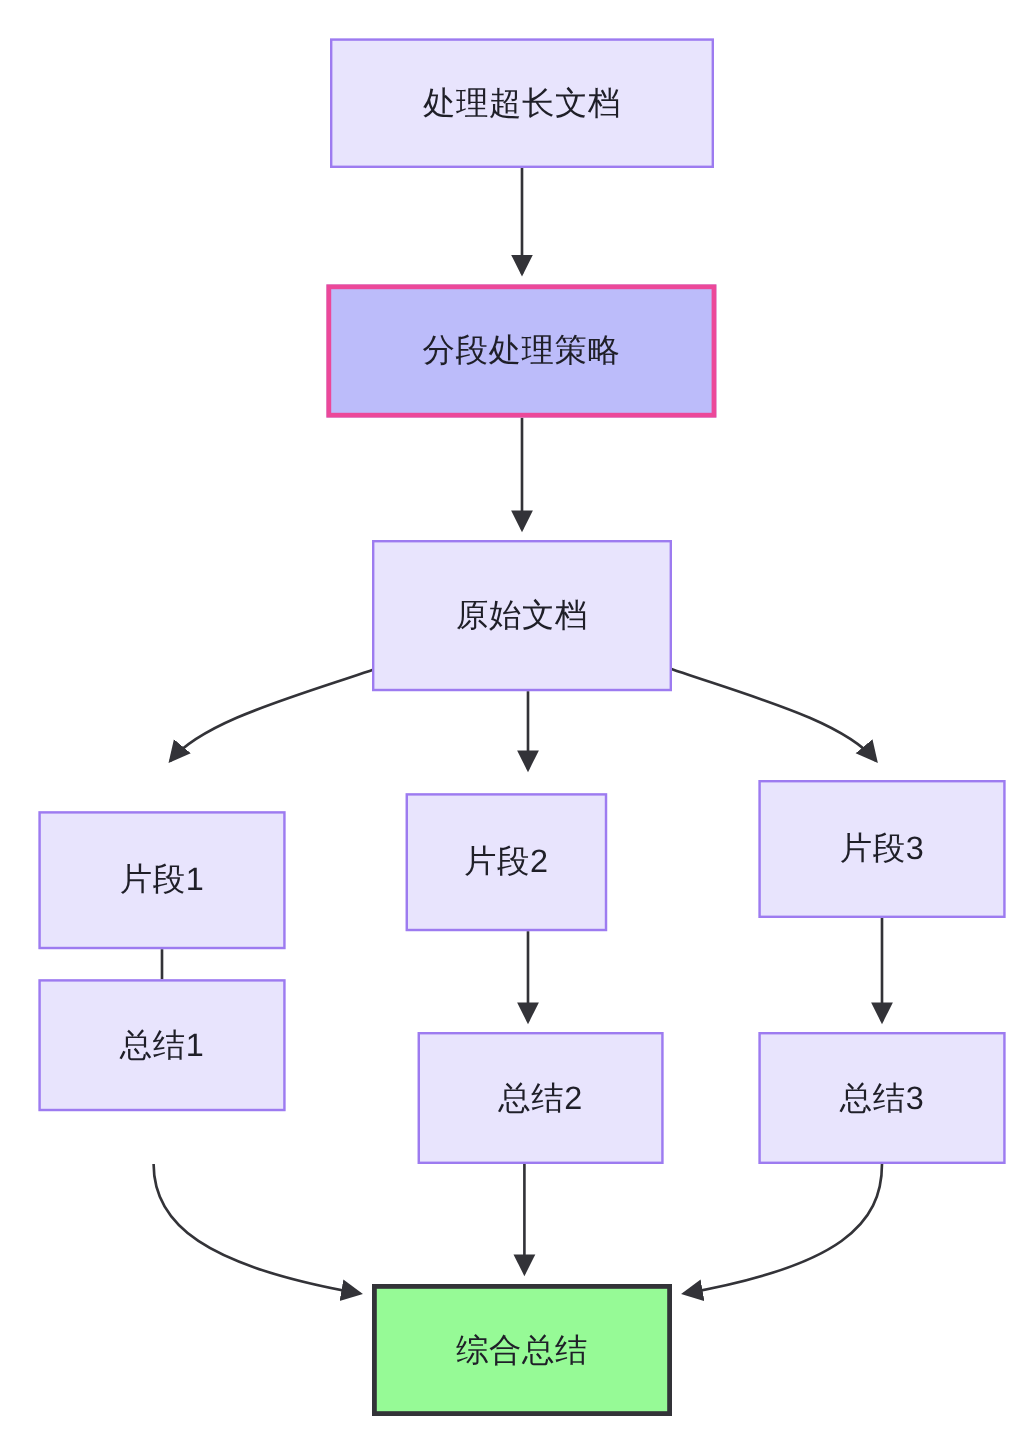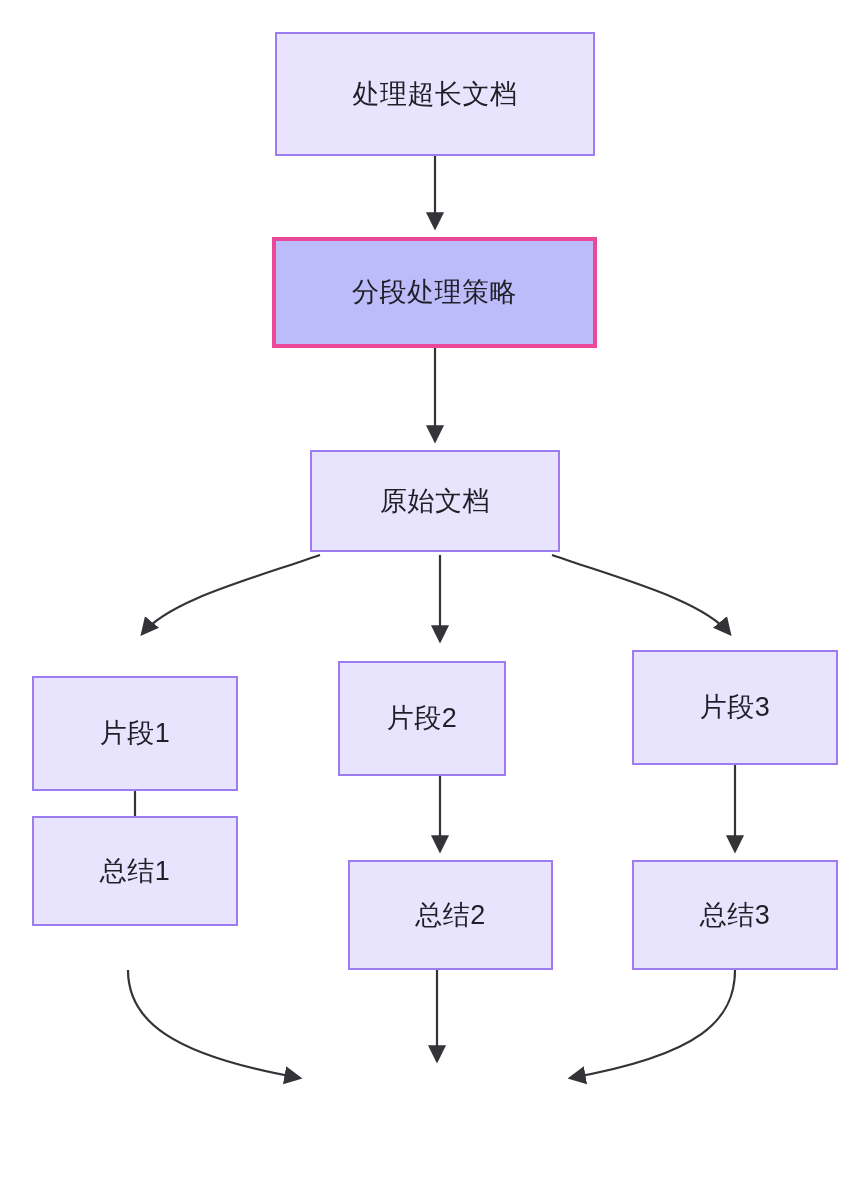--- a/index.html
+++ b/index.html
@@ -53,23 +53,23 @@
     background: #bcbcfa;
     border: 4px solid #ec4899;
   }
   
   .style-final {
     background: #96fa96;
     border: 4px solid #333338;
   }
 
   
-  #node-longdoc   { left: 275px; top: 32px;   width: 320px; height: 124px; }
+  #node-longdoc   { left: 275px; top: 32px;   width: 320px; height: 108px; }
   #node-strategy  { left: 272px; top: 237px;  width: 325px; height: 111px; }
-  #node-source    { left: 310px; top: 450px;  width: 250px; height: 102px; }
+  #node-source    { left: 310px; top: 450px;  width: 250px; height: 126px; }
 
   #node-chunk1    { left: 32px;  top: 676px;  width: 206px; height: 115px; }
   #node-chunk2    { left: 338px; top: 633px;  width: 168px; height: 115px; margin-top: 28px; }
   #node-chunk3    { left: 632px; top: 650px;  width: 206px; height: 115px; }
 
   #node-summary1  { left: 32px;  top: 816px;  width: 206px; height: 110px; }
   #node-summary2  { left: 348px; top: 860px;  width: 205px; height: 110px; }
   #node-summary3  { left: 632px; top: 860px;  width: 206px; height: 110px; }
 
   #node-final     { left: 310px; top: 1070px; width: 250px; height: 110px; }
@@ -169,14 +169,17 @@
   </div>
 
   <div class="node style-default" id="node-summary2">
     <span class="node-label">总结2</span>
   </div>
 
   <div class="node style-default" id="node-summary3">
     <span class="node-label">总结3</span>
   </div>
 
+  <div class="node style-final" id="node-final">
+    <span class="node-label">综合总结</span>
+  </div>
 
 </div>
 
 </body></html>

